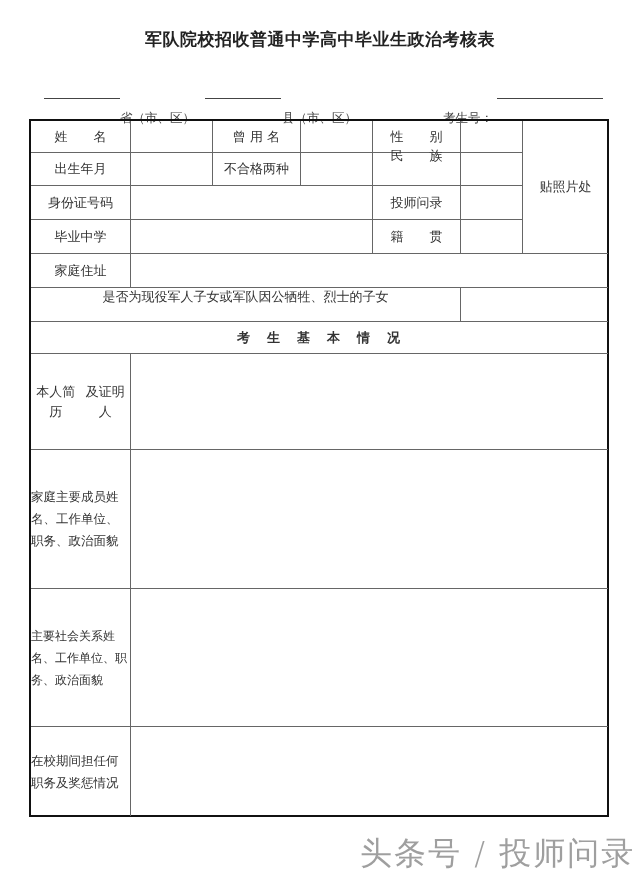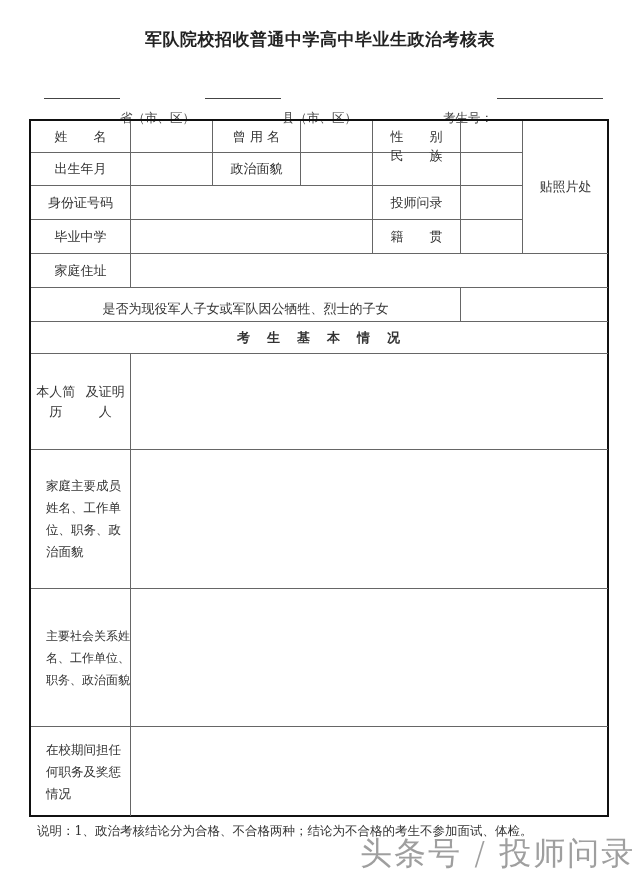--- a/index.html
+++ b/index.html
@@ -8,21 +8,21 @@
     .title { position:absolute; left:0; width:640px; top:28px; text-align:center;
       font-size:17px; font-weight:bold; color:#222; letter-spacing:0.5px; }
     .subline { position:absolute; top:82px; left:0; width:640px; height:20px; font-size:12.5px; color:#444; }
     .subline .blank { position:absolute; top:16px; height:0; border-bottom:1px solid #444; }
     .subline .txt { position:absolute; top:0; white-space:nowrap;margin-top:28px; }
     .hline { position:absolute; height:0; border-top:1px solid #666; }
     .vline { position:absolute; width:0; border-left:1px solid #666; }
     .outer { position:absolute; left:29px; top:119px; width:580px; height:698px; border:2px solid #111; box-sizing:border-box; }
     .cell { position:absolute; display:flex; align-items:center; justify-content:center; font-size:13px; color:#333; text-align:center; }
     .multi { line-height:20px; }
-    .multi-left { justify-content:flex-start; text-align:left; padding-left:15px; box-sizing:border-box; line-height:22px; font-size:12.5px; }
+    .multi-left { justify-content:flex-start; text-align:left; padding-left:0; box-sizing:border-box; line-height:22px; font-size:12.5px; }
     .notes { position:absolute; left:37px; top:821px; font-size:12.5px; color:#333; line-height:20px; white-space:nowrap; }
     .watermark { position:absolute; left:360px; top:832px; font-size:32px; color:rgba(80,80,80,0.55);
       font-family:"DejaVu Sans","Liberation Sans",sans-serif; letter-spacing:2px; white-space:nowrap; font-weight:200; }
   </style>
 </head>
 <body>
 
 <div class="title">军队院校招收普通中学高中毕业生政治考核表</div>
 
 <div class="subline">
@@ -58,57 +58,56 @@
 
 <div class="cell" style="left:31px;top:121px;width:99px;height:31px;">姓　　名</div>
 <div class="cell" style="left:131px;top:121px;width:81px;height:31px;"></div>
 <div class="cell" style="left:213px;top:121px;width:87px;height:31px;">曾 用 名</div>
 <div class="cell" style="left:301px;top:121px;width:71px;height:31px;"></div>
 <div class="cell" style="left:373px;top:121px;width:87px;height:31px;">性　　别</div>
 <div class="cell" style="left:461px;top:121px;width:61px;height:31px;"></div>
 
 <div class="cell" style="left:31px;top:153px;width:99px;height:32px;">出生年月</div>
 <div class="cell" style="left:131px;top:153px;width:81px;height:32px;"></div>
-<div class="cell" style="left:213px;top:153px;width:87px;height:32px;">政治面貌</div>
+<div class="cell" style="left:213px;top:153px;width:87px;height:32px;">不合格两种</div>
 <div class="cell" style="left:301px;top:153px;width:71px;height:32px;"></div>
 <div class="cell" style="left:373px;top:140px;width:87px;height:32px;font-family:Liberation Mono, monospace;">民　　族</div>
 <div class="cell" style="left:461px;top:153px;width:61px;height:32px;"></div>
 
 <div class="cell" style="left:31px;top:186px;width:99px;height:33px;">身份证号码</div>
 <div class="cell" style="left:131px;top:186px;width:241px;height:33px;"></div>
 <div class="cell" style="left:373px;top:186px;width:87px;height:33px;">投师问录</div>
 <div class="cell" style="left:461px;top:186px;width:61px;height:33px;"></div>
 
 <div class="cell" style="left:31px;top:220px;width:99px;height:33px;">毕业中学</div>
 <div class="cell" style="left:131px;top:220px;width:241px;height:33px;"></div>
 <div class="cell" style="left:373px;top:220px;width:87px;height:33px;">籍　　贯</div>
 <div class="cell" style="left:461px;top:220px;width:61px;height:33px;"></div>
 
 <div class="cell" style="left:523px;top:121px;width:85px;height:132px;">贴照片处</div>
 
 <div class="cell" style="left:31px;top:254px;width:99px;height:33px;">家庭住址</div>
 <div class="cell" style="left:131px;top:254px;width:477px;height:33px;"></div>
 
-<div class="cell" style="left:31px;top:292px;width:429px;height:33px;">是否为现役军人子女或军队因公牺牲、烈士的子女</div>
+<div class="cell" style="left:31px;top:280px;width:429px;height:33px;">是否为现役军人子女或军队因公牺牲、烈士的子女</div>
 <div class="cell" style="left:461px;top:288px;width:147px;height:33px;"></div>
 
 <div class="cell" style="left:31px;top:322px;width:577px;height:31px;font-weight:bold;letter-spacing:2px;">考　生　基　本　情　况</div>
 
 <div class="cell multi" style="left:31px;top:354px;width:99px;height:95px;flex-direction:row;">
   <span>本人简历</span>
   <span>及证明人</span>
 </div>
 <div class="cell" style="left:131px;top:354px;width:477px;height:95px;"></div>
 
 <div class="cell multi-left" style="left:31px;top:450px;width:99px;height:138px;">家庭主要成员姓名、工作单位、职务、政治面貌</div>
 <div class="cell" style="left:131px;top:450px;width:477px;height:138px;"></div>
 
 <div class="cell multi-left" style="left:31px;top:589px;width:99px;height:137px;font-size:12px;">主要社会关系姓名、工作单位、职务、政治面貌</div>
 <div class="cell" style="left:131px;top:589px;width:477px;height:137px;"></div>
 
 <div class="cell multi-left" style="left:31px;top:727px;width:99px;height:89px;">在校期间担任何职务及奖惩情况</div>
 <div class="cell" style="left:131px;top:727px;width:477px;height:89px;"></div>
 
 <div class="notes">
-  <div>说明：1、政治考核结论分为合格、不合格两种；结论为不合格的考生不参加面试、体检。</div>
 </div>
 
 <div class="watermark">头条号 / 投师问录</div>
 
 </body></html>

